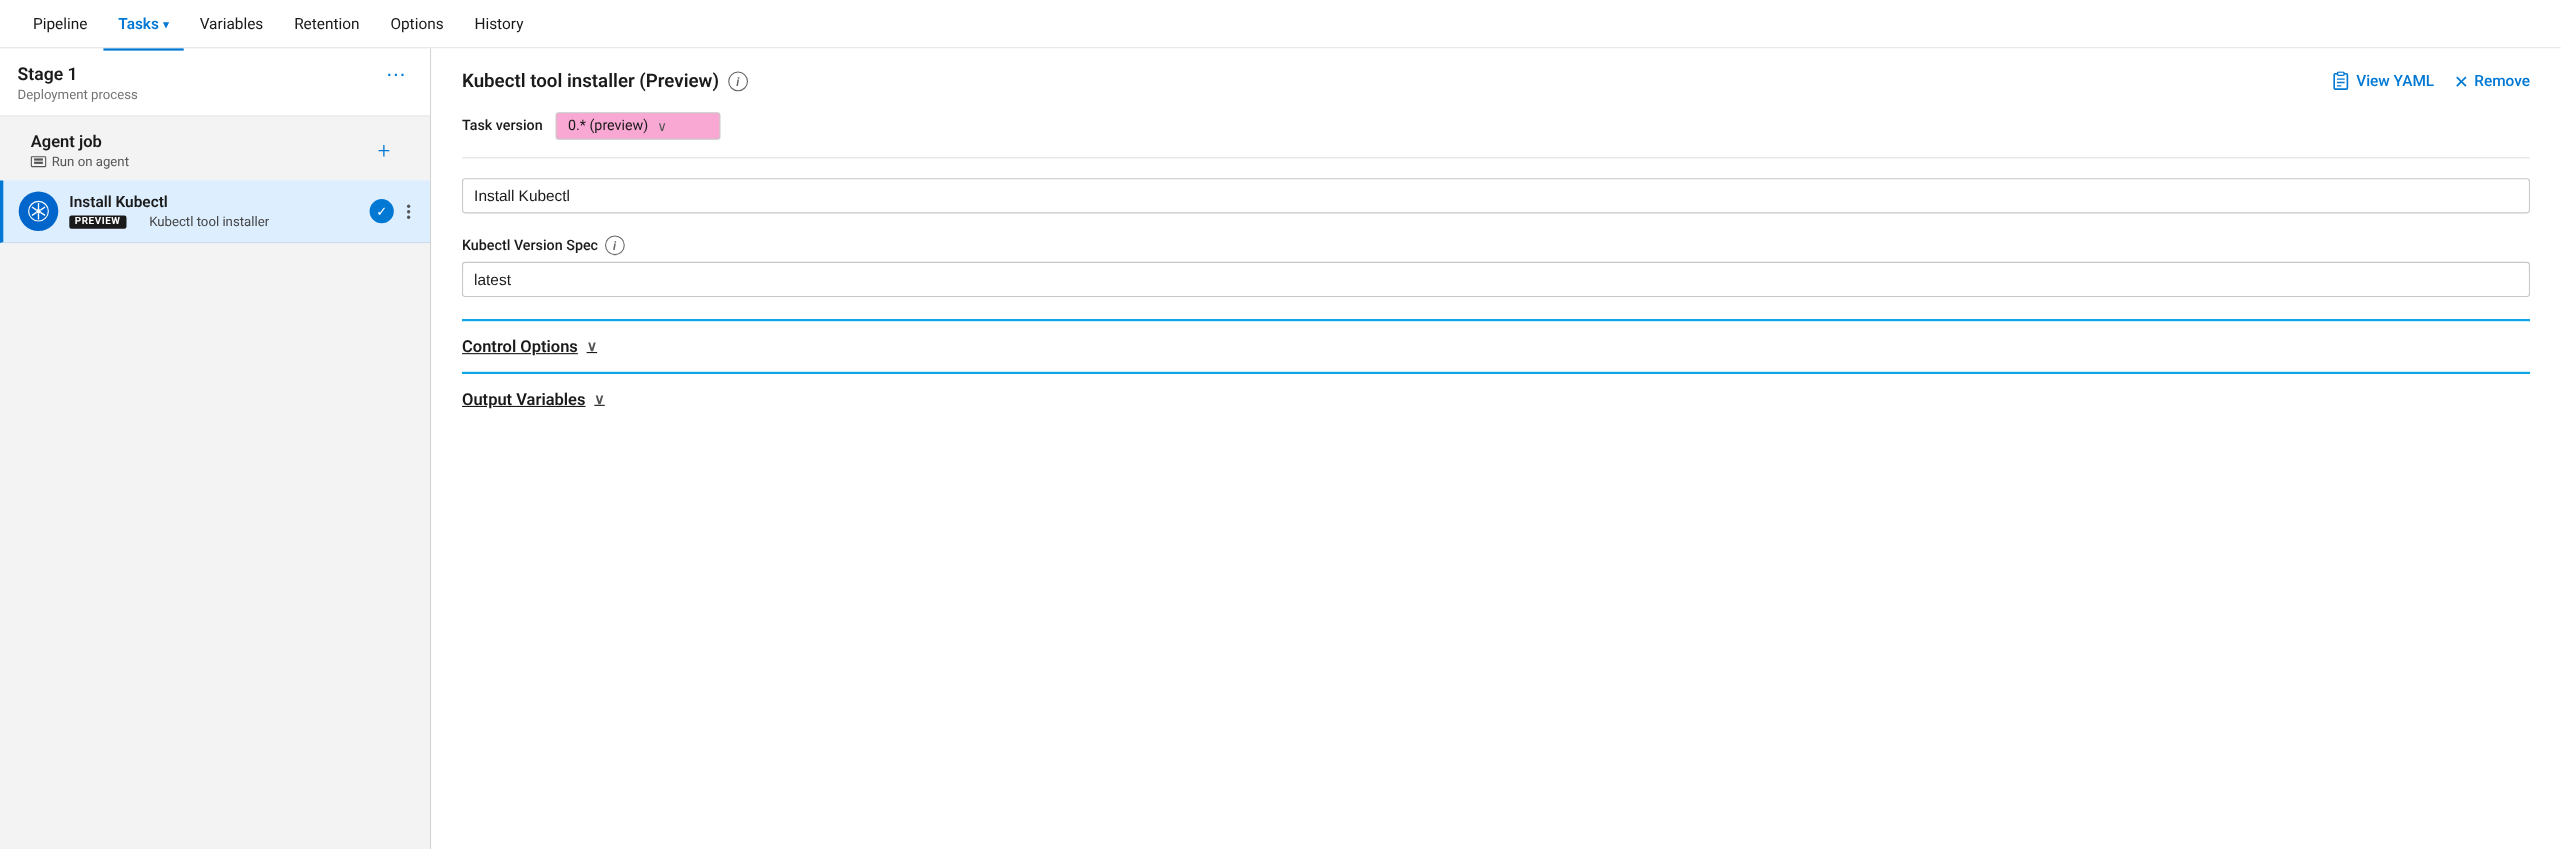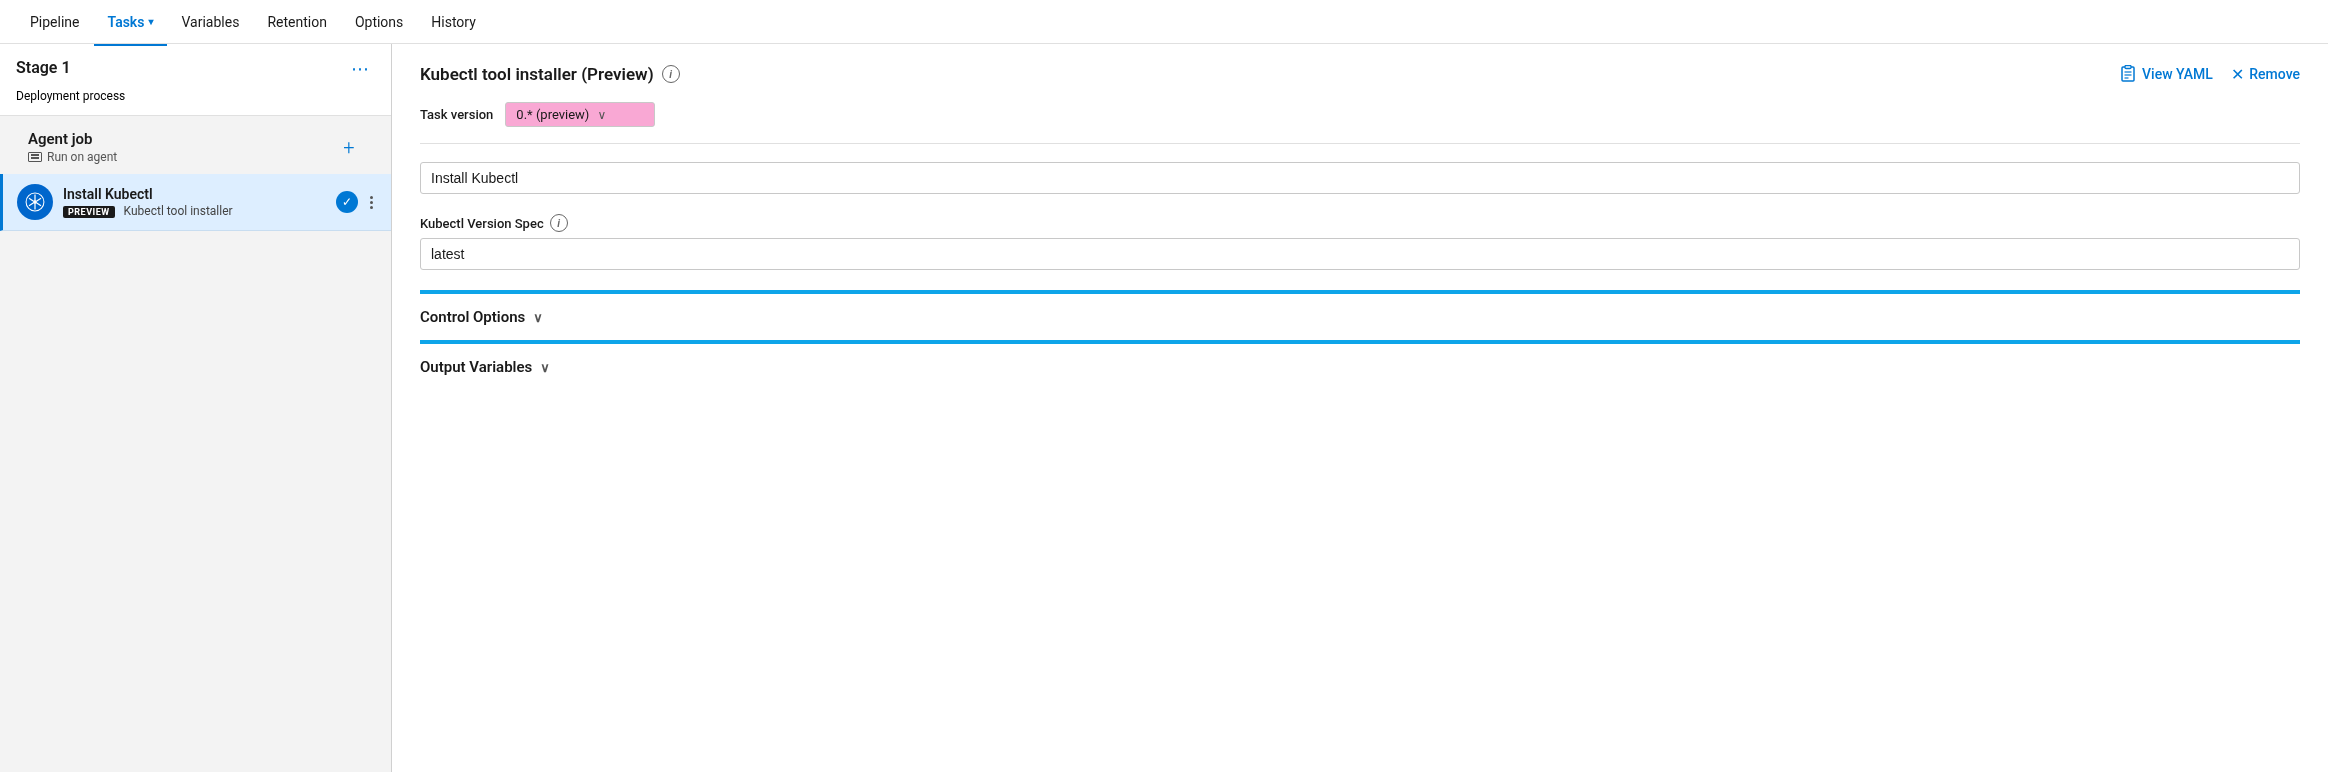--- a/index.html
+++ b/index.html
@@ -74,22 +74,22 @@
       align-items: flex-start;
       justify-content: space-between;
     }
     .stage-title {
       font-size: 16px;
       font-weight: 600;
       color: #1a1a1a;
     }
     .stage-subtitle {
       font-size: 12px;
-      color: #000000;
-      margin-top: 12px;
+      color: #737373;
+      margin-top: 2px;
     }
     .three-dots-btn {
       cursor: pointer;
       color: #0078d4;
       font-size: 18px;
       letter-spacing: 2px;
       line-height: 1;
       padding: 2px 4px;
     }
 
@@ -190,21 +190,21 @@
       color: #1a1a1a;
     }
     .task-badge {
       display: inline-block;
       background: #1a1a1a;
       color: #fff;
       font-size: 9px;
       font-weight: 700;
       padding: 1px 5px;
       border-radius: 2px;
-      margin-right: 6px;
+      margin-right: 18px;
       vertical-align: middle;
       letter-spacing: 0.5px;
     }
     .task-subtitle {
       font-size: 12px;
       color: #444;
       margin-top: 2px;
     }
     .task-right {
       display: flex;
@@ -356,22 +356,23 @@
       border-radius: 3px;
       padding: 7px 10px;
       font-size: 14px;
       color: #1a1a1a;
       outline: none;
       background: #fff;
     }
 
     
     .collapsible-section {
-      border-top: 4px solid #0ea5e9;
+      border-top: 2px solid #0ea5e9;
       padding: 14px 0;
+      text-decoration: underline;
     }
     .collapsible-header {
       display: flex;
       align-items: center;
       gap: 8px;
       cursor: pointer;
       font-size: 15px;
       font-weight: 600;
       color: #1a1a1a;
     }

